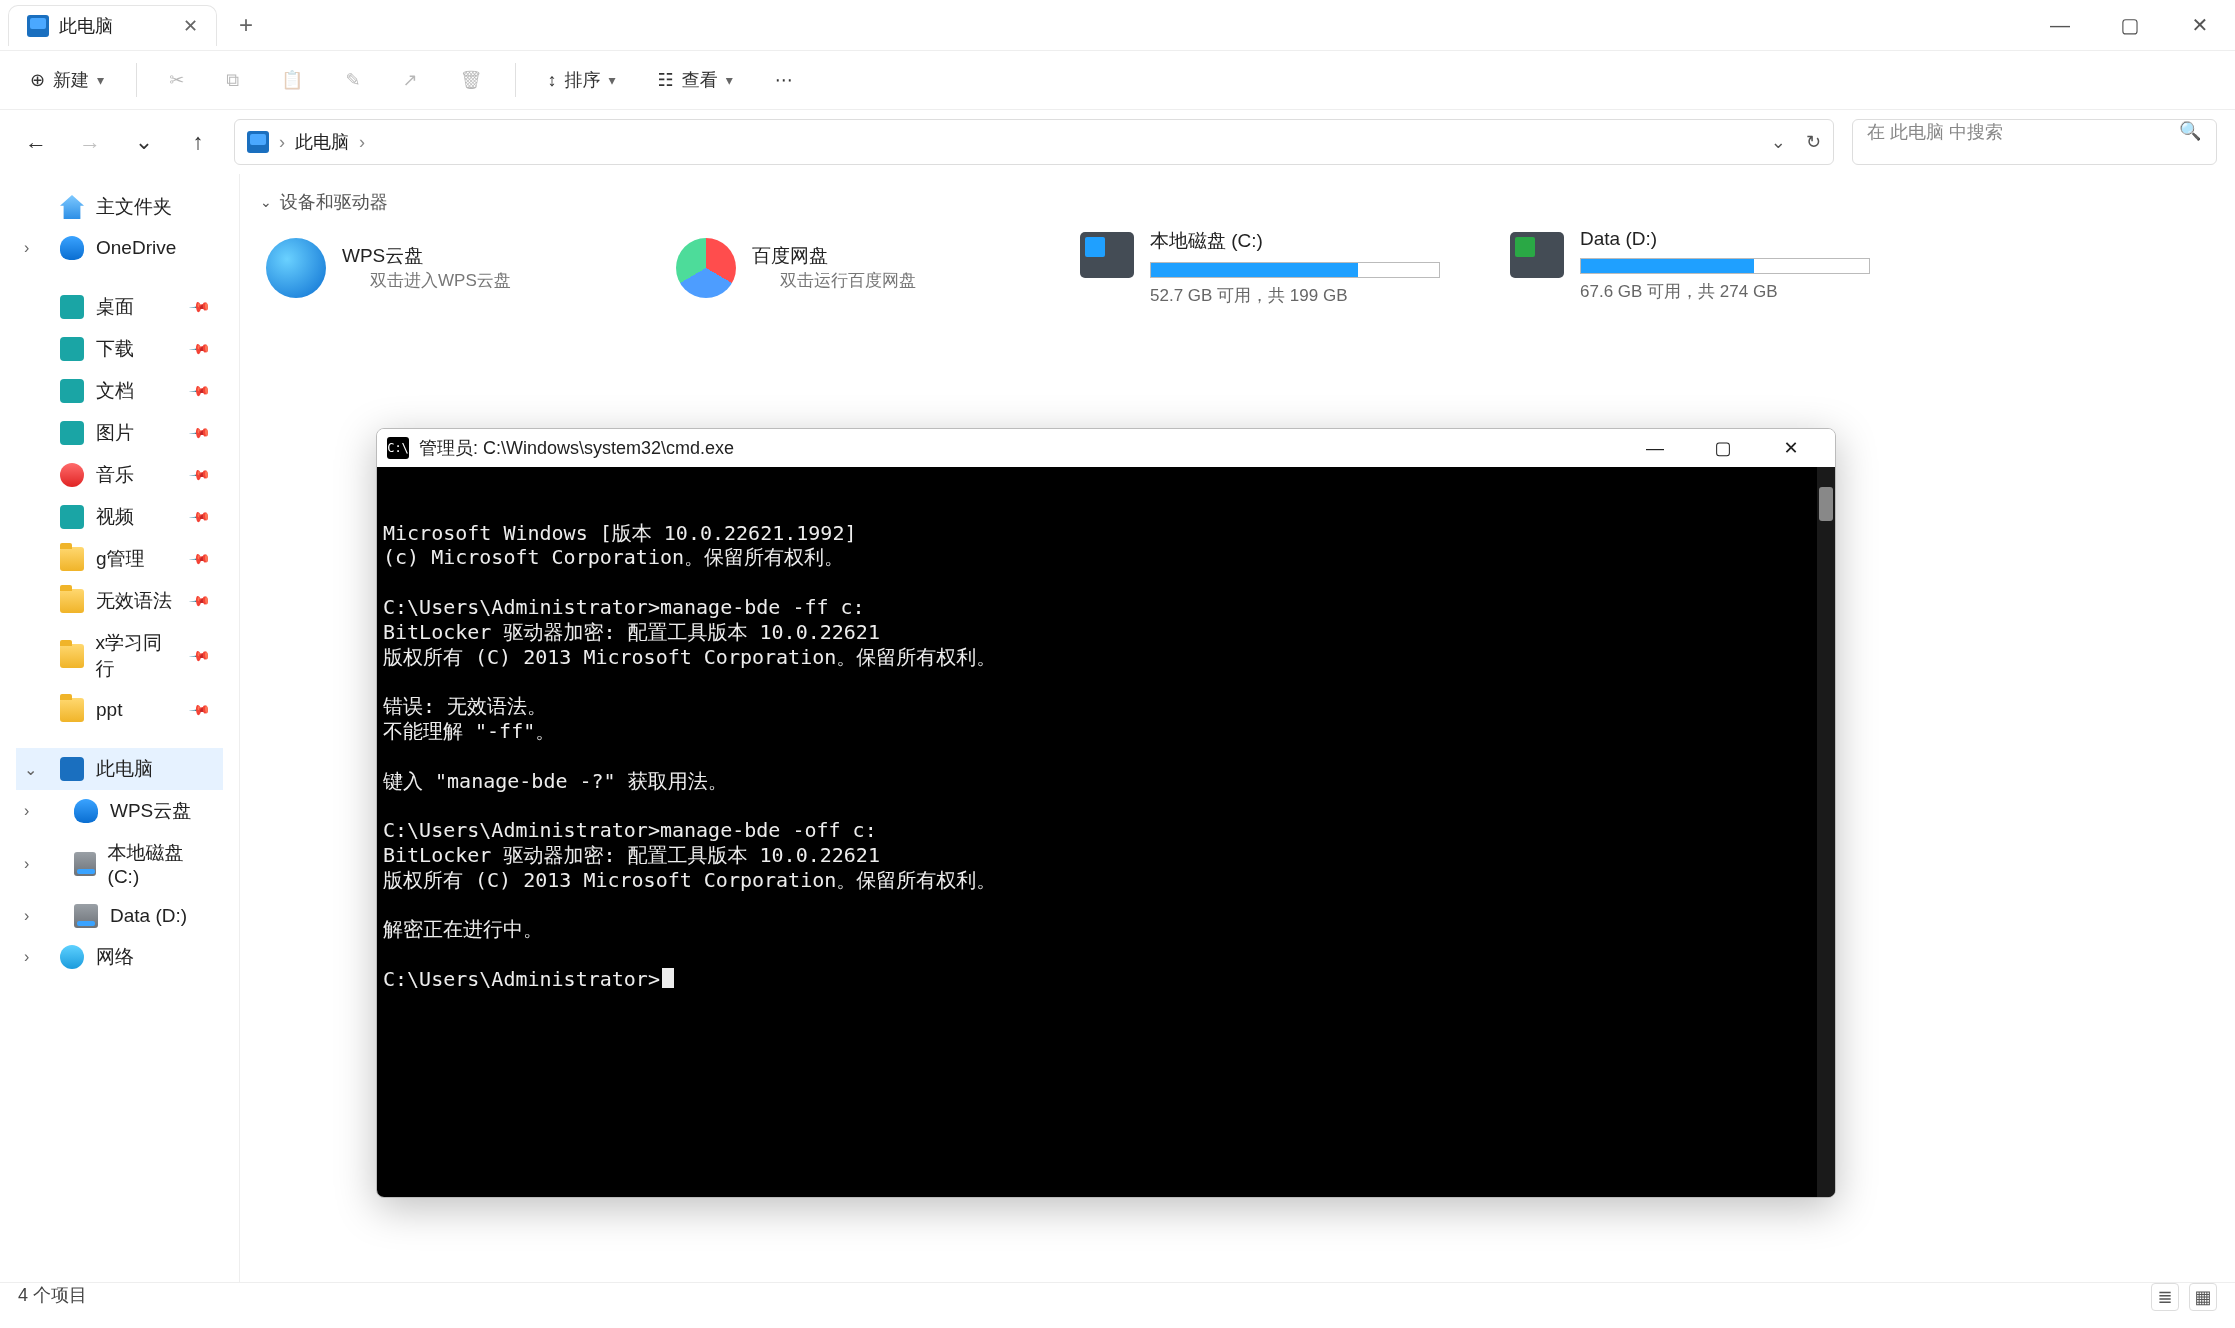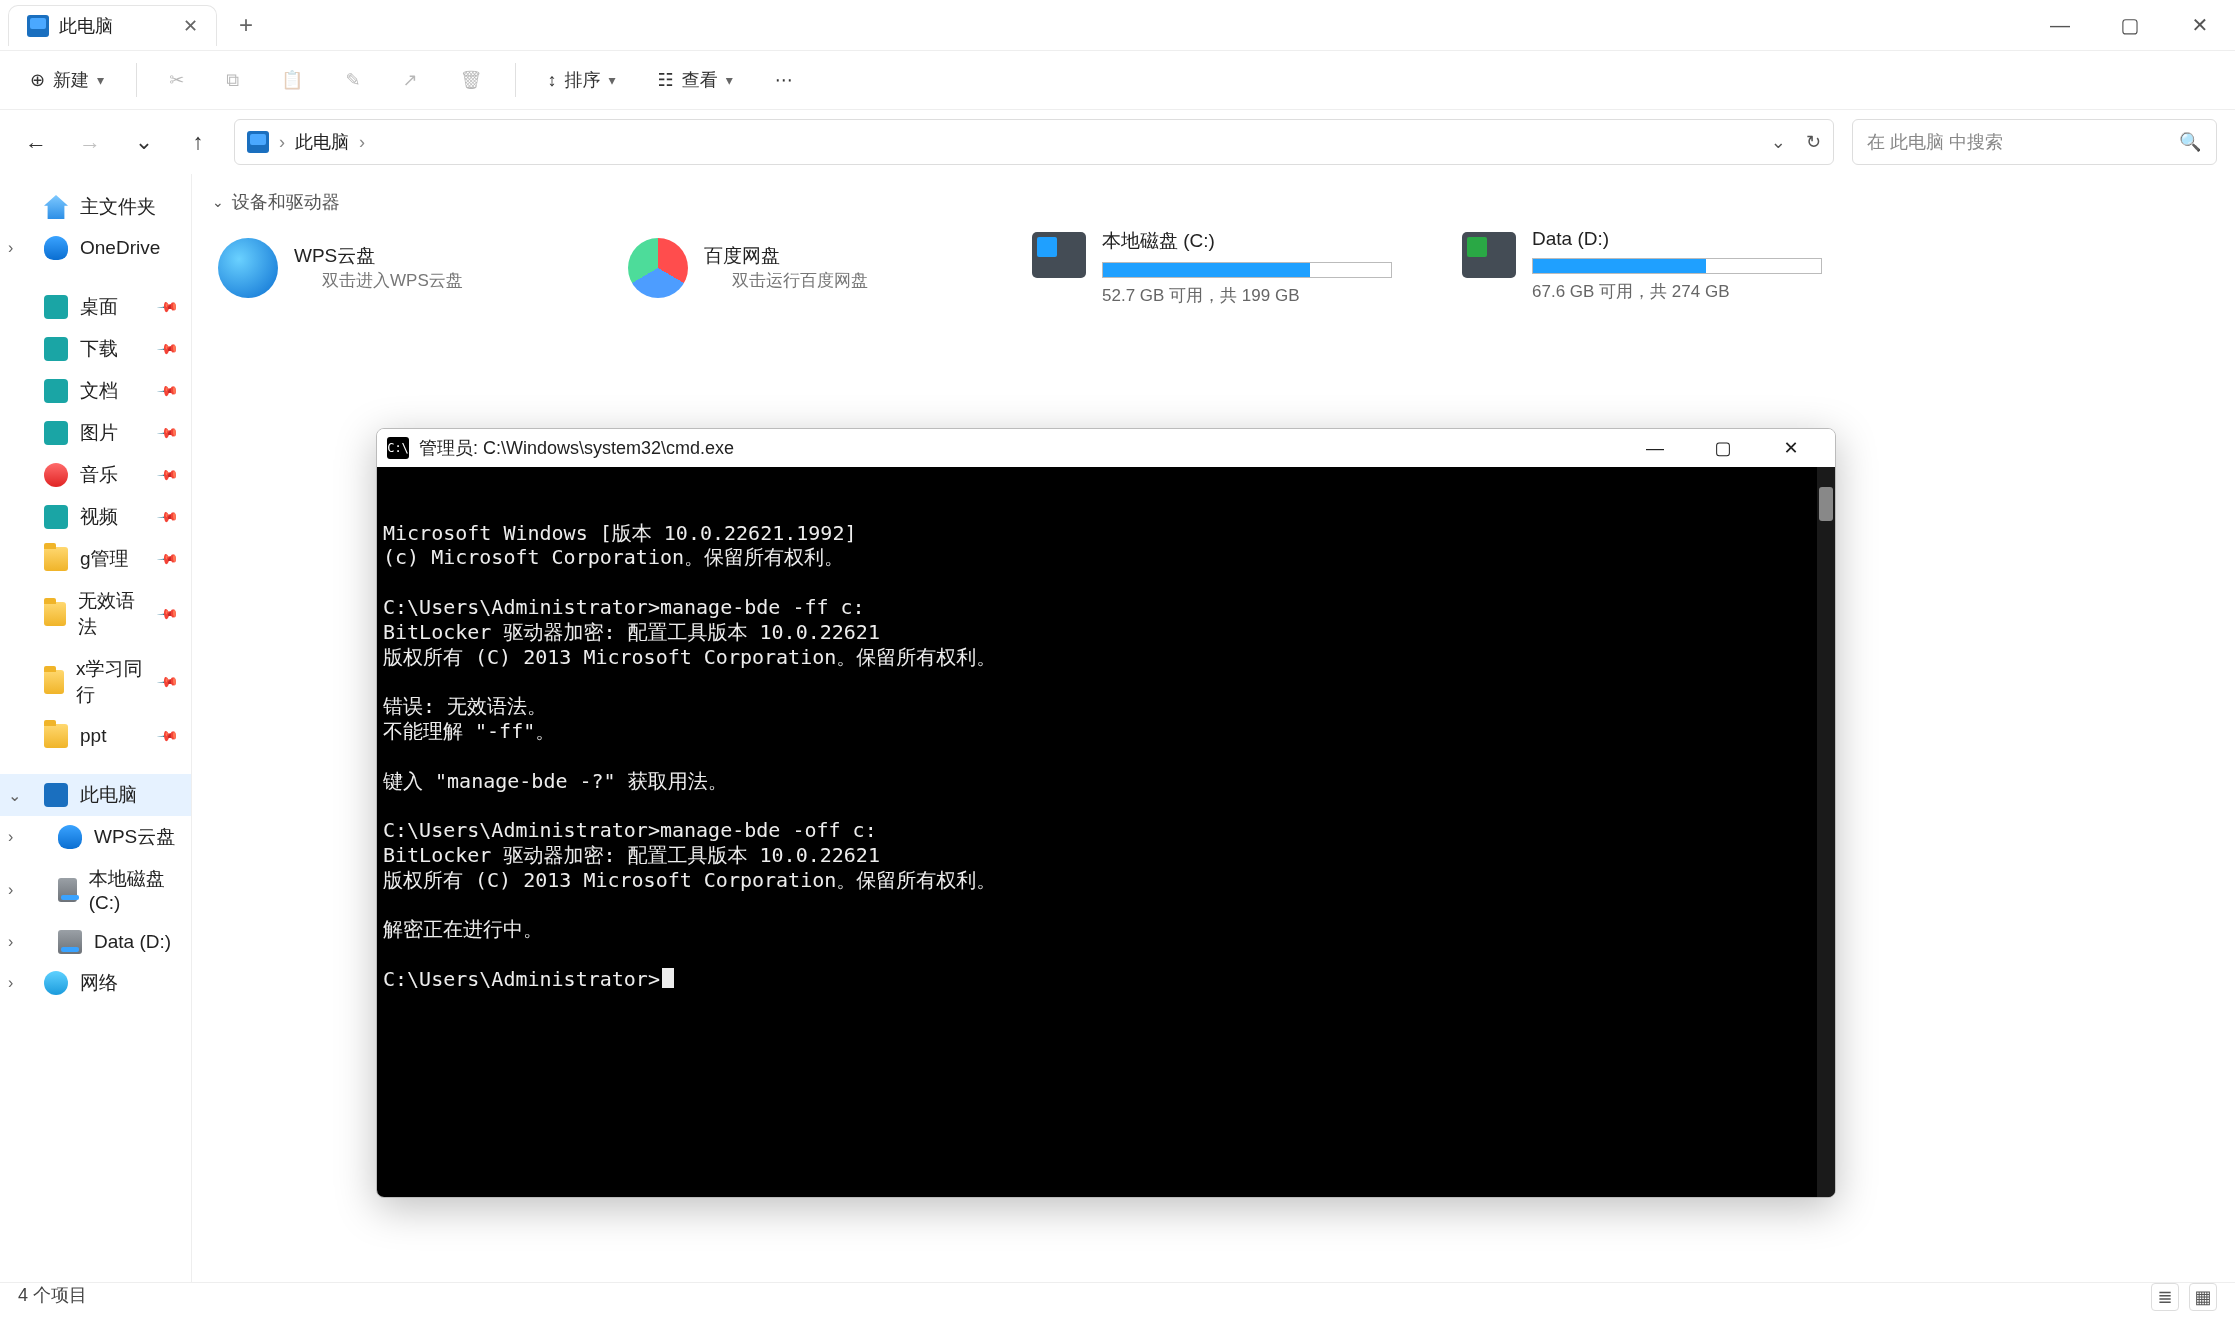--- a/index.html
+++ b/index.html
@@ -30,26 +30,26 @@
   .navbar { height:64px; display:flex; align-items:center; gap:18px; padding:0 18px; }
   .nav-arrow { width:36px; height:36px; display:flex; align-items:center; justify-content:center; color:#333; font-size:22px; cursor:pointer; border-radius:6px; }
   .nav-arrow.disabled { opacity:.3; }
   .addr { flex:0 0 1600px; height:46px; border:1px solid #ddd; background:#fff; border-radius:6px; display:flex; align-items:center; padding:0 12px; gap:10px; }
   .addr .pc-icon { width:22px; height:22px; background:#1a6fbf; border-radius:3px; position:relative; }
   .addr .pc-icon:before { content:""; position:absolute; left:3px; top:3px; width:16px; height:11px; background:#4aa8ff; border-radius:2px; }
   .addr .crumbsep { color:#888; }
   .addr .spacer { flex:1; }
   .addr .drop { color:#555; font-size:18px; cursor:pointer; }
   .addr .refresh { color:#555; margin-left:10px; cursor:pointer; }
-  .searchbox { flex:1; height:46px; border:1px solid #ddd; background:#fff; border-radius:6px; display:flex; align-items:center; padding:0 14px; color:#888; }
+  .searchbox { flex:1; height:46px; border:1px solid #ddd; background:#fff; border-radius:6px; display:flex; align-items:flex-start; padding:0 14px; color:#888; }
   .searchbox .mag { margin-left:auto; color:#555; }
 
   
   .split { display:flex; position:absolute; top:174px; bottom:46px; left:0; right:0; }
-  .sidebar { width:192px; border-right:1px solid #eee; padding:12px 0; overflow:auto; }
+  .sidebar { width:240px; border-right:1px solid #eee; padding:12px 16px; overflow:auto; }
   .side-item { display:flex; align-items:center; gap:12px; padding:8px 14px 8px 34px; font-size:19px; color:#222; cursor:pointer; position:relative; }
   .side-item .exp { position:absolute; left:8px; width:20px; color:#666; font-size:16px; }
   .side-item .pin { margin-left:auto; color:#bbb; font-size:14px; transform:rotate(40deg); }
   .side-item.indent1 { padding-left:58px; }
   .side-item.indent0 { padding-left:44px; }
   .side-item.selected { background:#e6f2ff; }
   .ico { width:24px; height:24px; border-radius:4px; display:inline-block; }
   .ico.home { background:linear-gradient(#7ec9ff,#2d8fe6); clip-path:polygon(50% 0,100% 45%,85% 45%,85% 100%,15% 100%,15% 45%,0 45%);}
   .ico.cloud-blue { background:linear-gradient(#3aa3ff,#0a6ed1); border-radius:50% 50% 40% 40%; }
   .ico.folder { background:linear-gradient(#ffd870,#f0b429); border-radius:3px; position:relative; }

